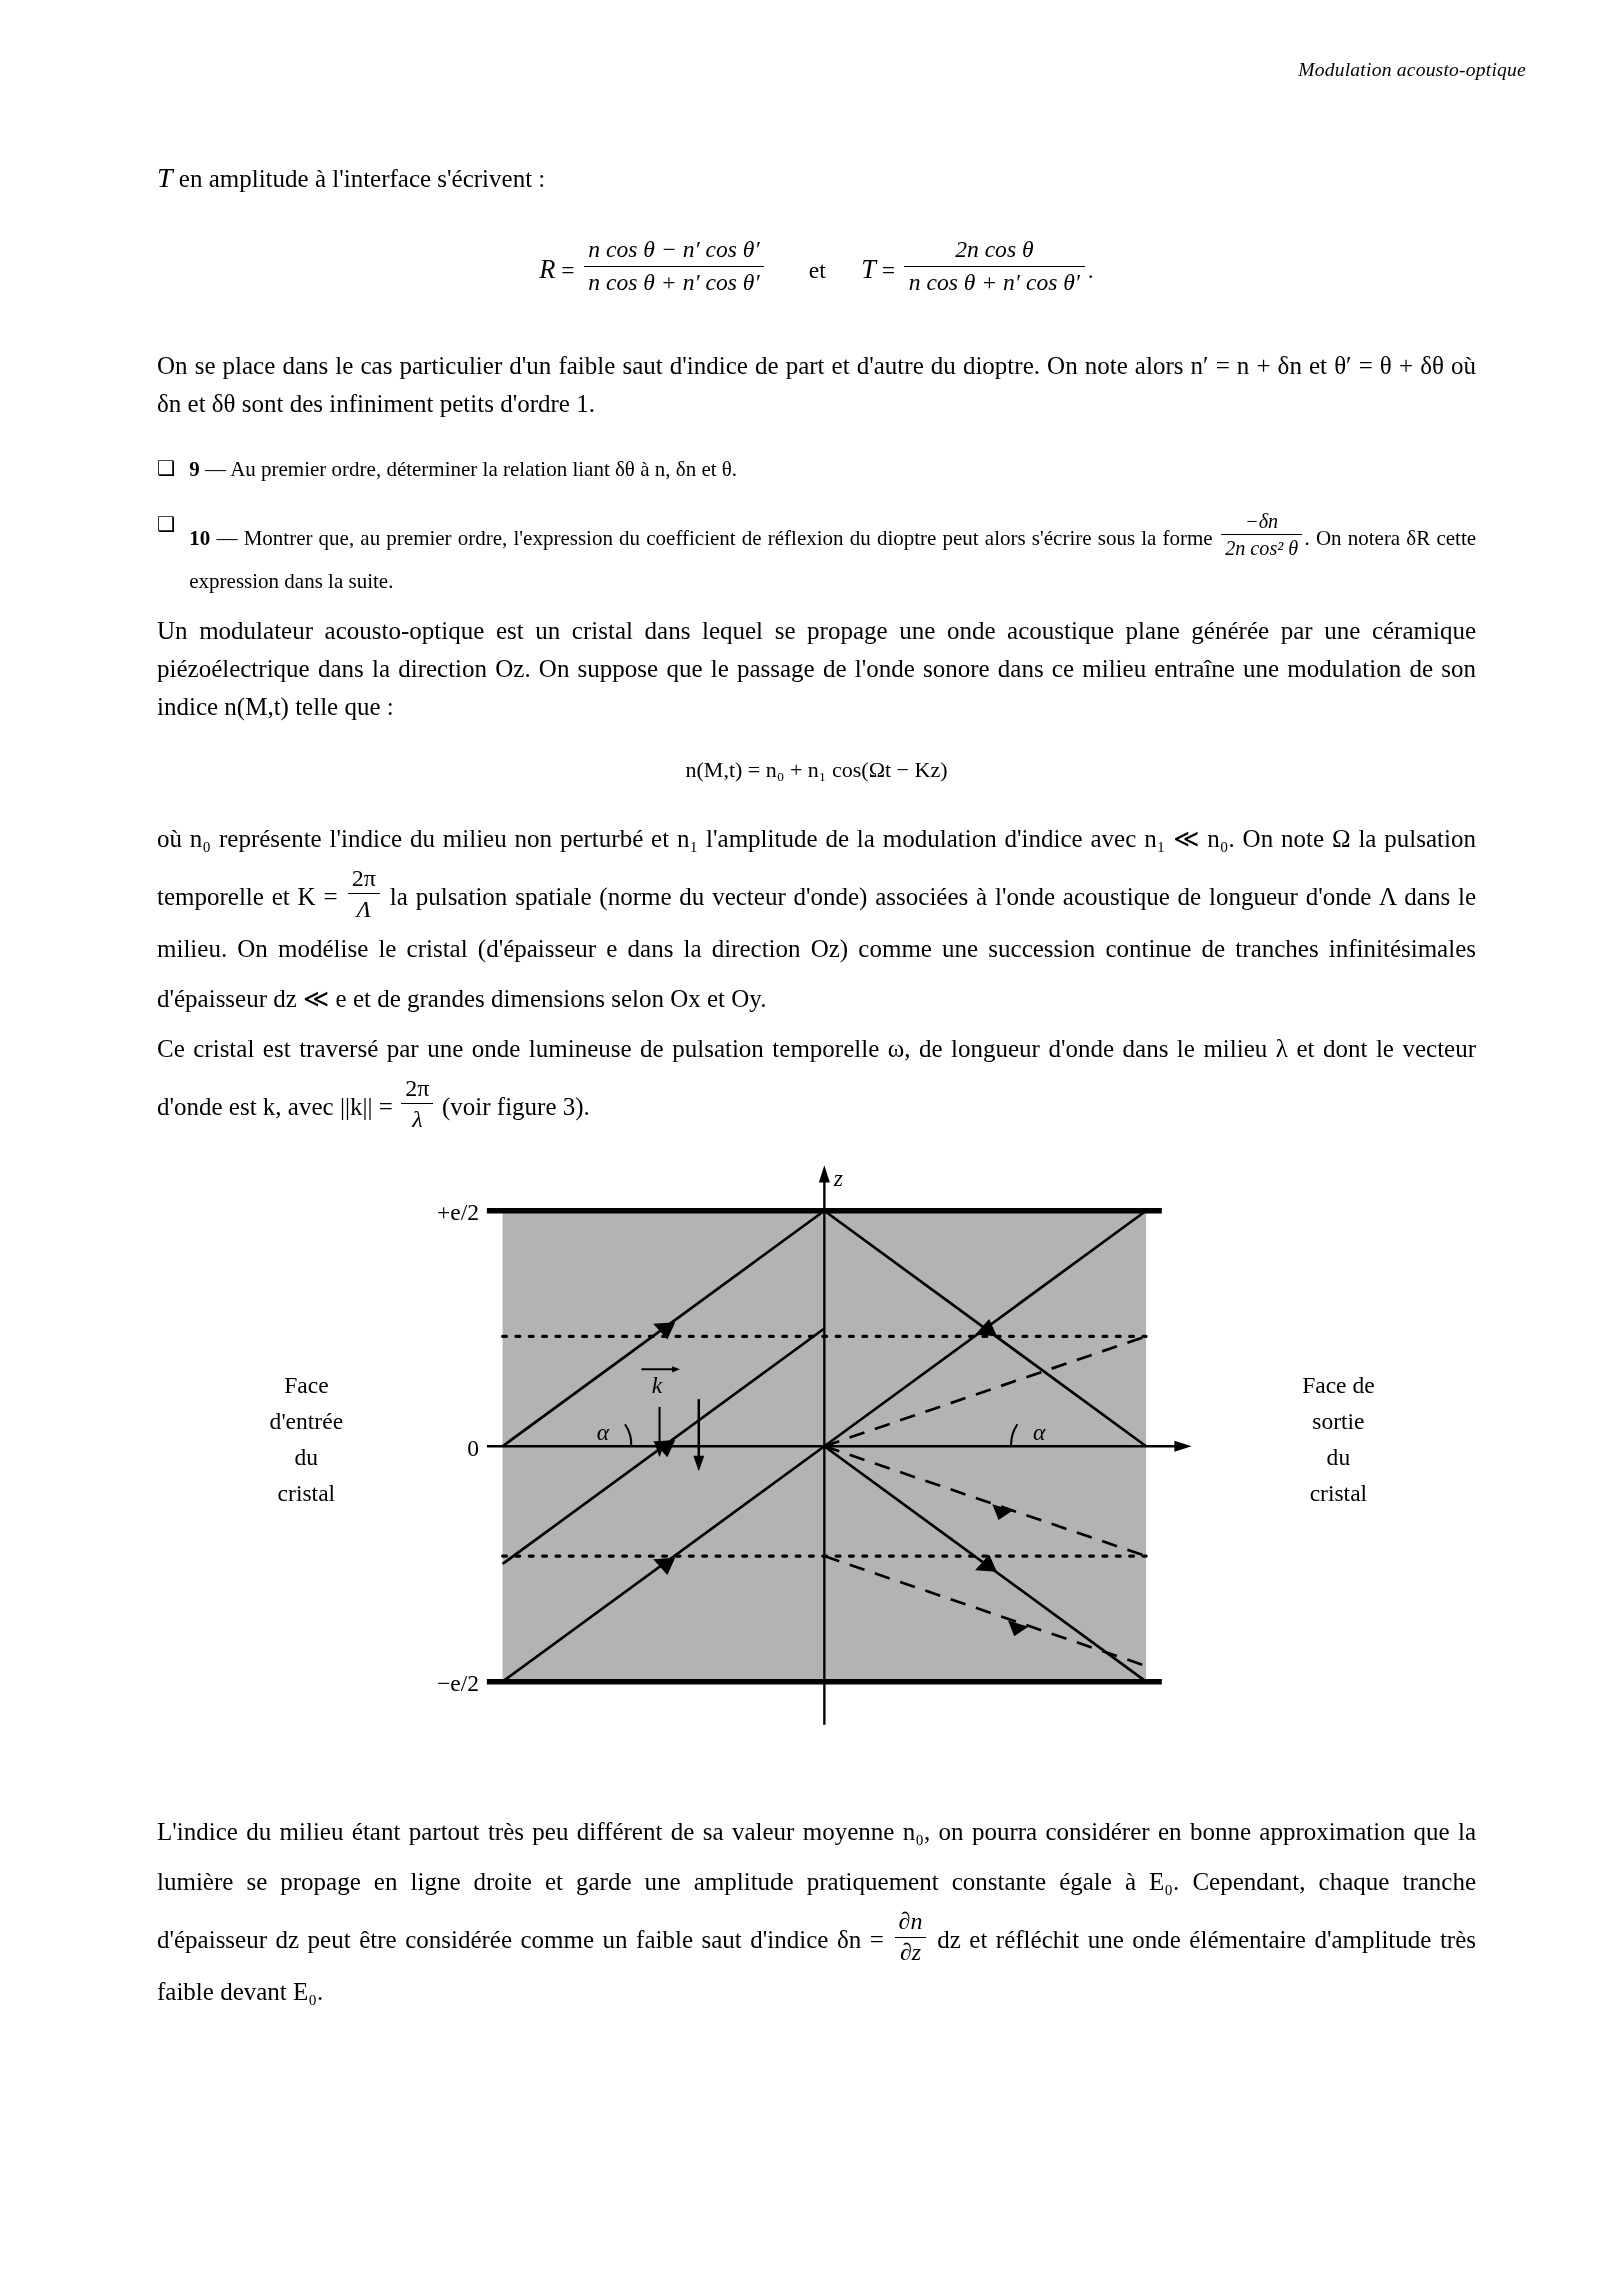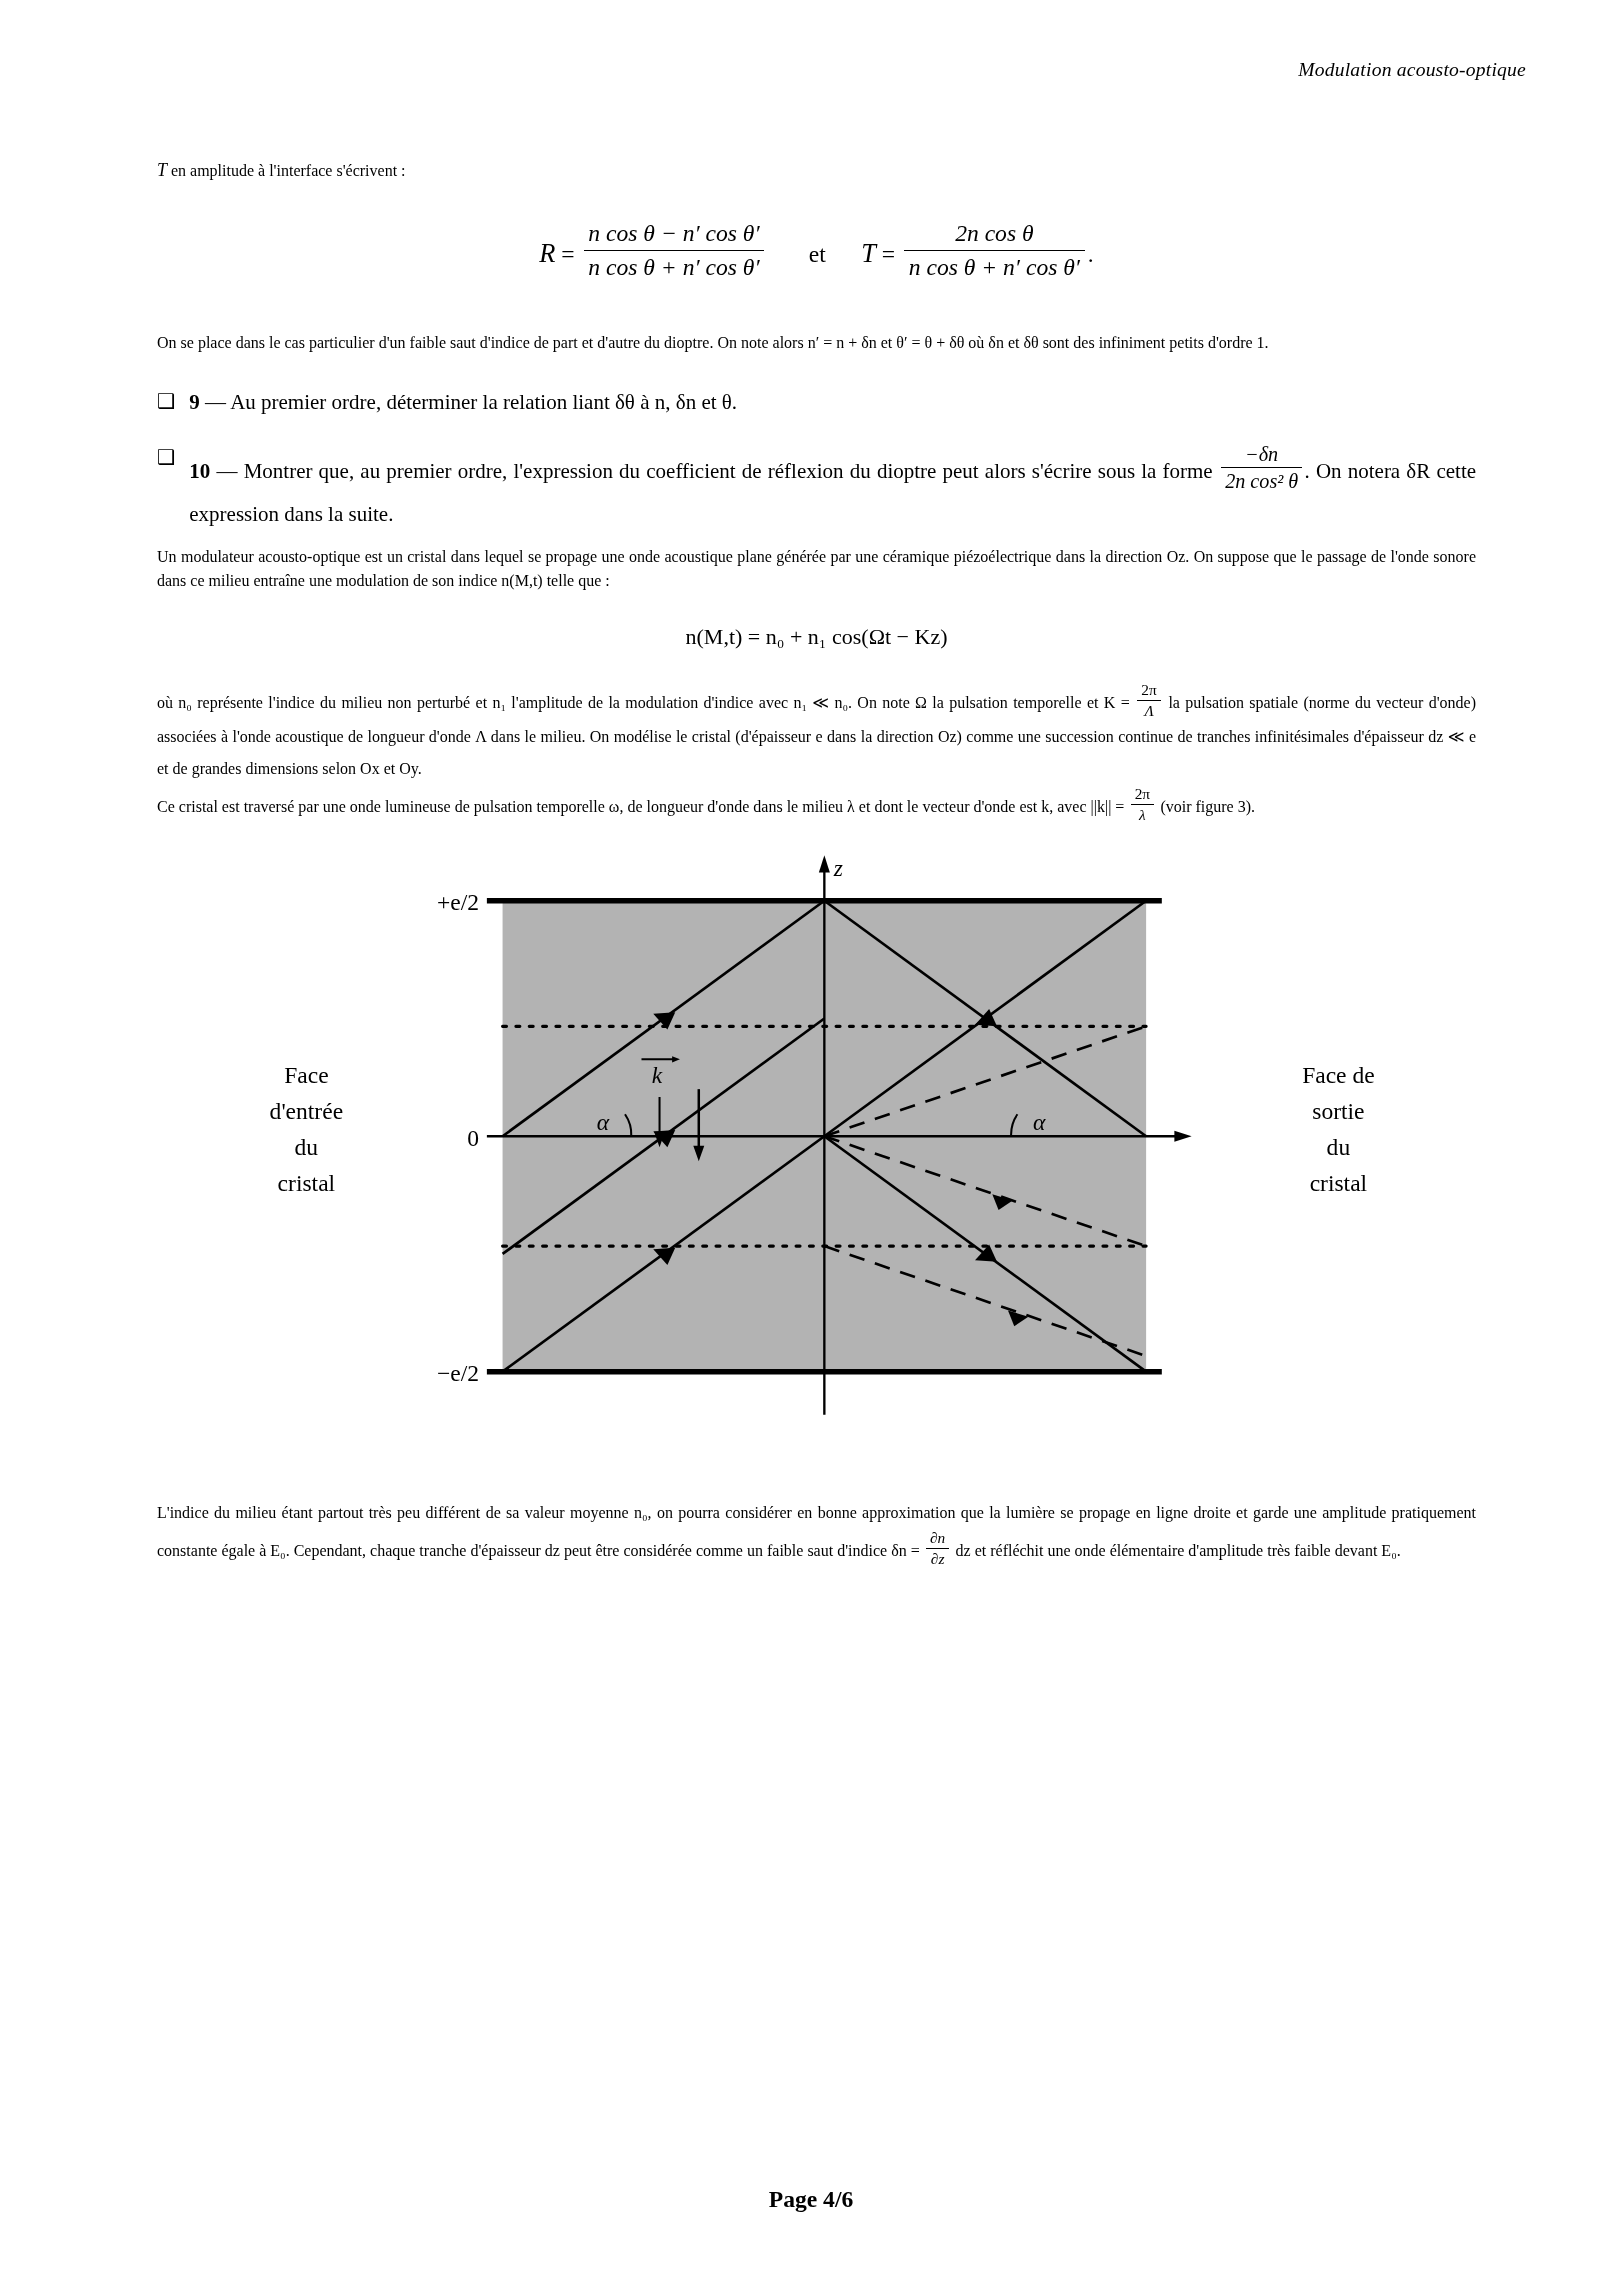--- a/index.html
+++ b/index.html
@@ -28,21 +28,21 @@
     letter-spacing: 0.2px;
   }
   .content {
     position: absolute;
     left: 157px;
     top: 157px;
     width: 1319px;
   }
   p {
     margin: 0 0 0 0;
-    font-size: 16px;
+    font-size: 25px;
     line-height: 1.52;
     text-align: justify;
   }
   .block {
     margin-bottom: 20.4px;
   }
   .eqline {
     text-align: center;
     font-size: 23.6px;
     margin: 35px 0 49px 0;
@@ -314,15 +314,14 @@
       <span>L'indice du milieu étant partout très peu différent de sa valeur moyenne n₀, on pourra considérer en bonne approximation que la lumière se propage en ligne droite et garde une amplitude pratiquement constante égale à E₀. Cependant, chaque tranche d'épaisseur dz peut être considérée comme un faible saut d'indice δn =</span>
       <span class="fracsm">
         <span class="num it">∂n</span>
         <span class="den it">∂z</span>
       </span>
       <span>dz et réfléchit une onde élémentaire d'amplitude très faible devant E₀.</span>
     </p>
 
   </div>
 
-  <div class="pagenum">Page 4/6</div>
 </div>
 
 
 </body></html>

